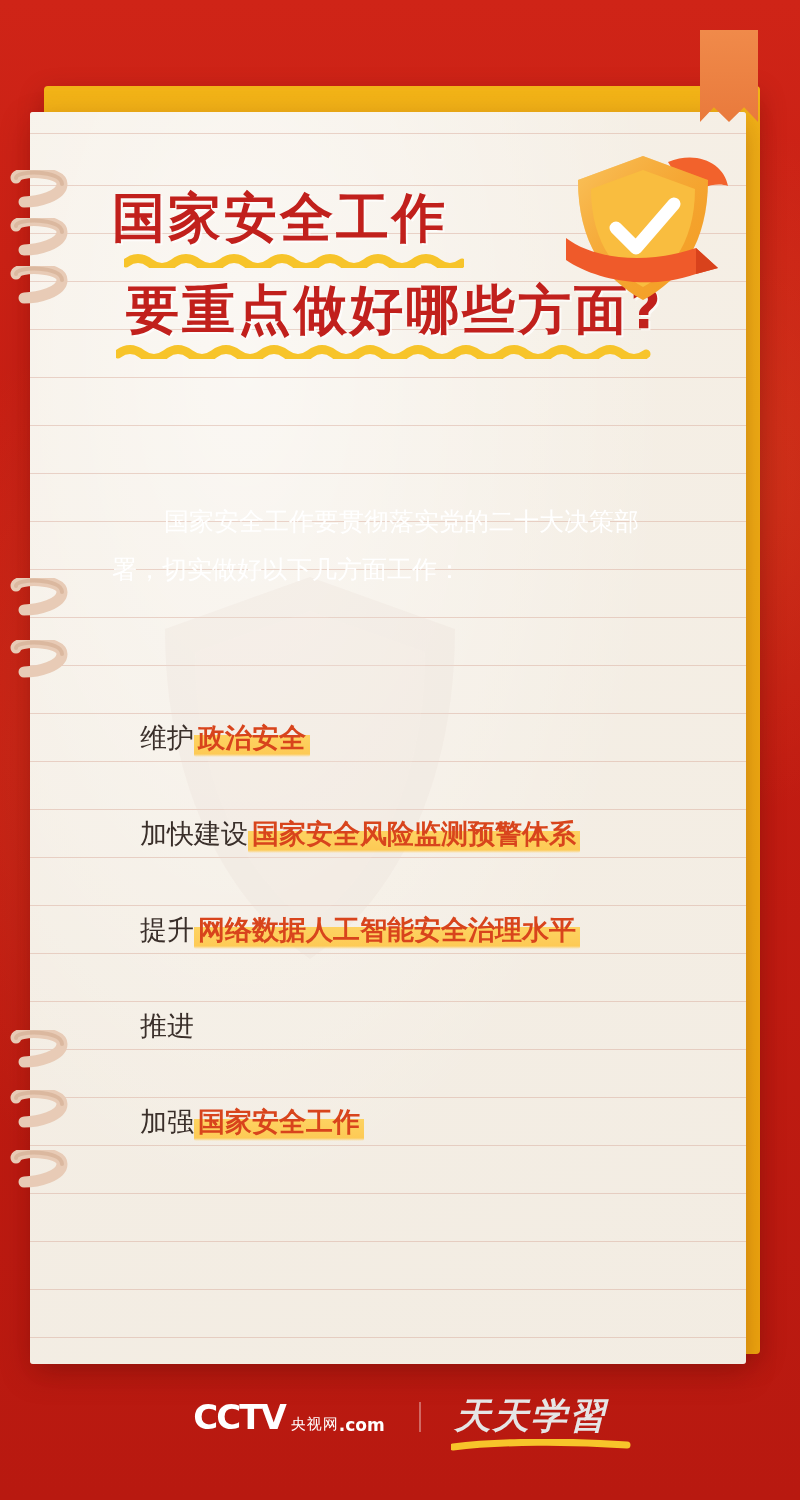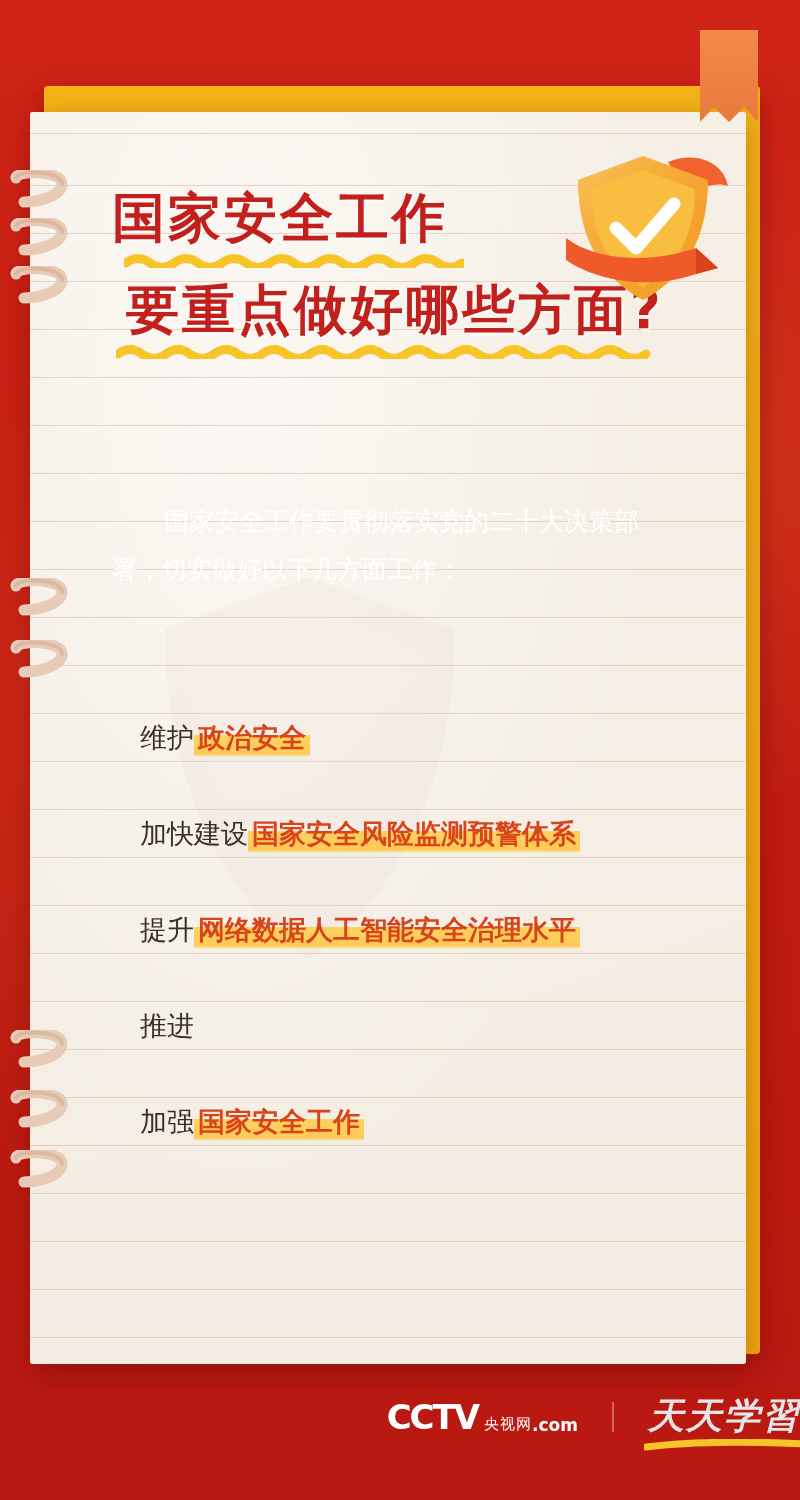--- a/index.html
+++ b/index.html
@@ -203,21 +203,21 @@
   }
 
   
   .footer {
     position: absolute;
     left: 0;
     top: 1392px;
     width: 800px;
     display: flex;
     align-items: center;
-    justify-content: flex-end;
+    justify-content: center;
     gap: 34px;
     z-index: 8;
   }
   .cctv {
     display: flex;
     align-items: flex-end;
     gap: 6px;
     color: #ffffff;
   }
   .cctv-mark {

